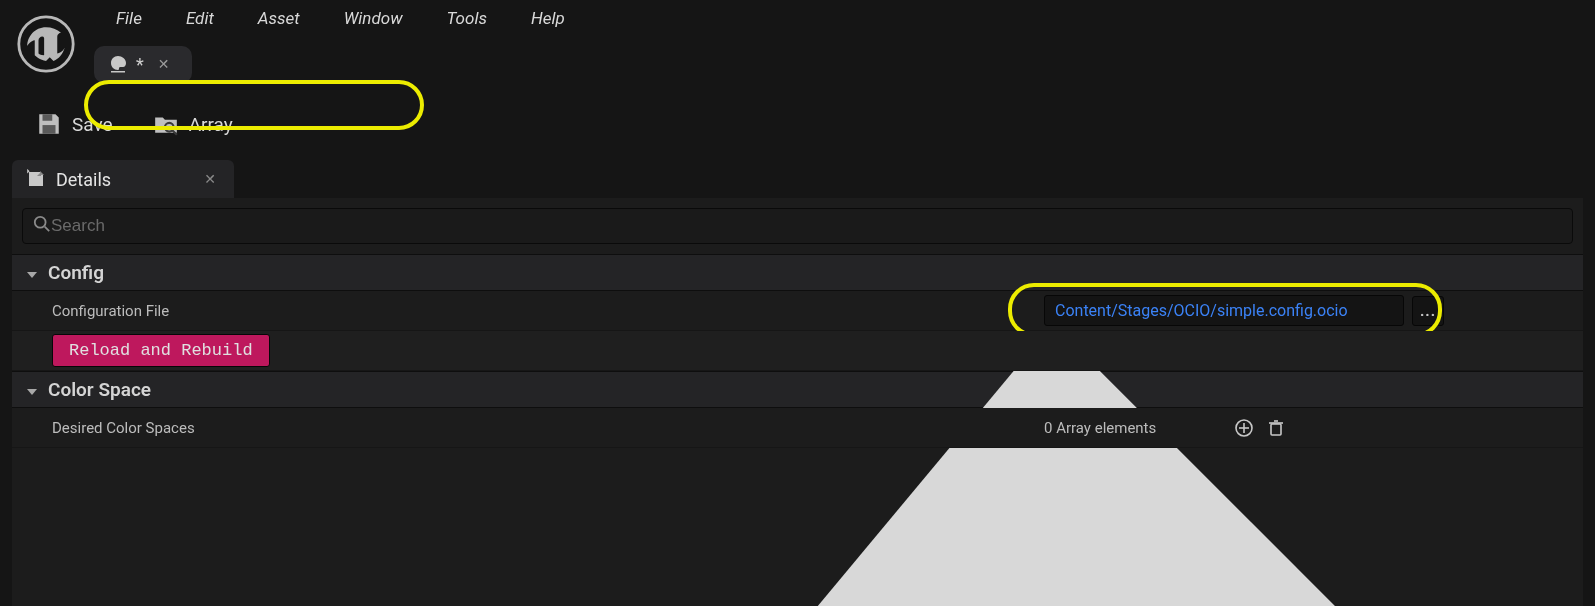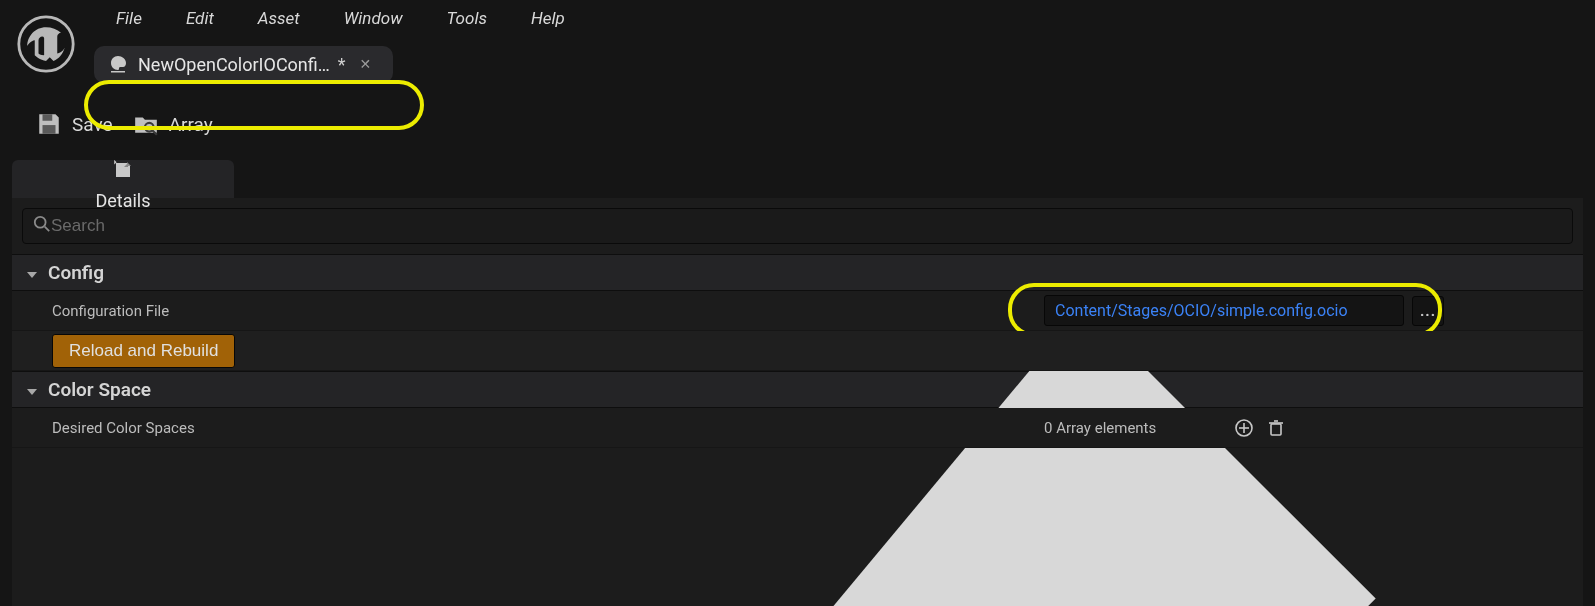--- a/index.html
+++ b/index.html
@@ -80,21 +80,21 @@
 }
 .asset-tab-dirty { color:#d0d0d0; font-size:18px; margin-left:-2px;}
 .asset-tab-close { color:#9a9a9a; font-size:14px; cursor:pointer; padding:2px 4px;}
 
 
 .toolbar {
   height: 48px;
   display: flex;
   align-items: center;
   padding-left: 30px;
-  gap: 8px;
+  gap: 28px;
   margin-top: 8px;
 }
 .tool-btn {
   display: flex;
   align-items: center;
   gap: 10px;
   font-size: 19px;
   color: #d9d9d9;
   cursor: pointer;
   padding: 4px 6px;
@@ -112,21 +112,20 @@
 }
 .panel-tab {
   display: flex;
   align-items: center;
   gap: 10px;
   background: #242426;
   padding: 0 14px;
   border-top-left-radius: 6px;
   border-top-right-radius: 6px;
   min-width: 222px;
-  flex-direction: column;
 }
 .panel-tab-icon { width:20px; height:20px; }
 .panel-tab-label { font-size:18px; color:#e4e4e4; flex:1; }
 .panel-tab-close { color:#8a8a8a; font-size:14px; cursor:pointer; padding:2px 4px;}
 
 
 .panel-body {
   background: #1c1c1c;
   margin: 0 12px;
   height: calc(606px - 36px - 56px - 48px - 12px - 38px - 4px);
@@ -211,27 +210,28 @@
   left: 996px;
   top: -8px;
   width: 434px;
   height: 54px;
   border: 4px solid #ecec00;
   border-radius: 26px;
   pointer-events:none;
 }
 
 .action-btn {
-  background:#a16207;
+  background:#be185d;
   border:1px solid #070707;
   border-radius:3px;
   padding:6px 16px;
   color:#e0e0e0;
   font-size:17px;
   cursor:pointer;
+  font-family:Liberation Mono, monospace;
 }
 
 .array-text { font-size:15px; color:#bcbcbc; min-width:180px; }
 .icon-btn {
   width:24px; height:24px;
   display:flex; align-items:center; justify-content:center;
   color:#c8c8c8;
   cursor:pointer;
 }
 
@@ -256,21 +256,20 @@
 </div>
 
 <div class="tab-row">
   <div class="asset-tab">
     <span class="asset-tab-icon">
       <svg viewBox="0 0 20 20">
           <path d="M10 2 C6 2 3 5 3 9 C3 13 6 16 10 16 C11 16 11 15 11 14 C11 13 12 13 13 13 L15 13 C17 13 18 11 18 9 C18 5 14 2 10 2 Z" fill="#c8c8c8"></path>
           <rect x="3" y="17" width="14" height="1.5" fill="#c8c8c8"></rect>
         </svg>
     </span>
-    <span class="asset-tab-label">NewOpenColorIOConfi…</span>
     <span class="asset-tab-dirty">*</span>
     <span class="asset-tab-close">✕</span>
   </div>
   <div class="tab-highlight"></div>
 </div>
 
 <div class="toolbar">
   <div class="tool-btn">
     <span class="tool-icon">
       <svg viewBox="0 0 24 24">

